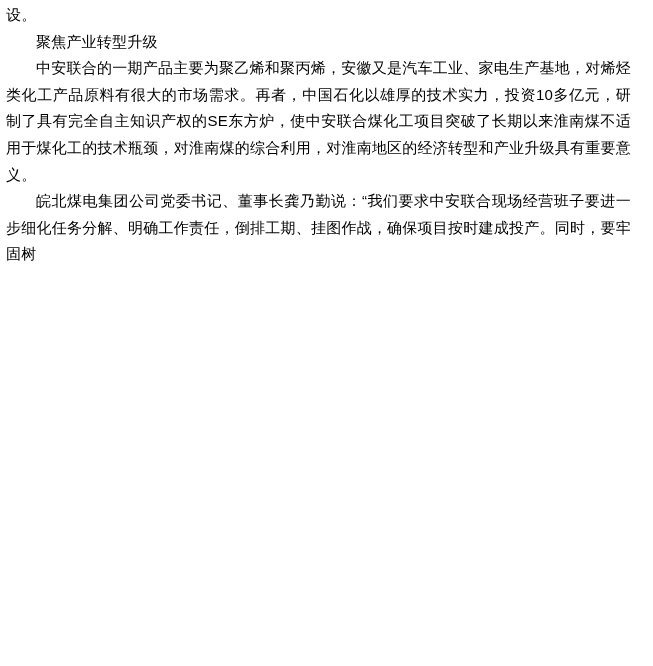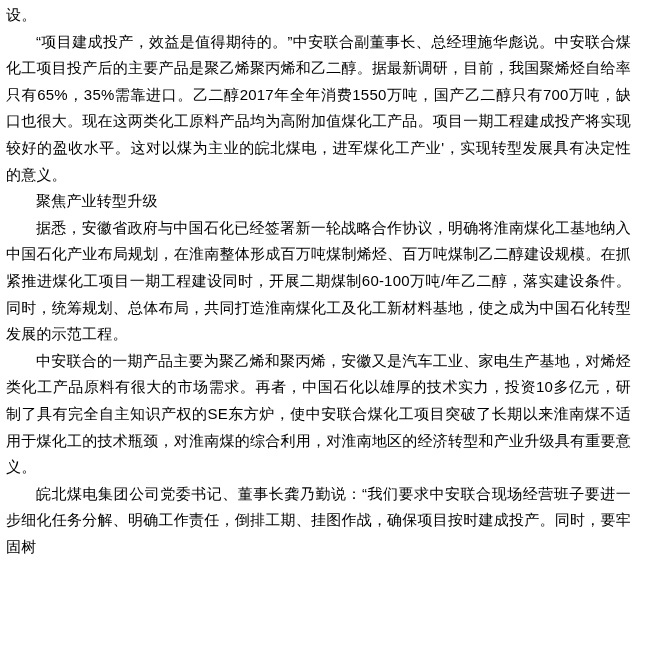--- a/index.html
+++ b/index.html
@@ -40,24 +40,22 @@
   }
 </style>
 </head>
 <body>
 
 <div class="doc">
 
   <p class="continuation">设。</p>
 
 
-  <p class="indent">“项目建成投产，效益是值得期待的。”中安联合副董事长、总经理施华彪说。中安联合煤化工项目投产后的主要产品是聚乙烯聚丙烯和乙二醇。据最新调研，目前，我国聚烯烃自给率只有65%，35%需靠进口。乙二醇2017年全年消费1550万吨，国产乙二醇只有700万吨，缺口也很大。现在这两类化工原料产品均为高附加值煤化工产品。项目一期工程建成投产将实现较好的盈收水平。这对以煤为主业的皖北煤电，进军煤化工产业'，实现转型发展具有决定性的意义。</p>
 
 
   <p class="heading">聚焦产业转型升级</p>
 
-  <p class="indent">据悉，安徽省政府与中国石化已经签署新一轮战略合作协议，明确将淮南煤化工基地纳入中国石化产业布局规划，在淮南整体形成百万吨煤制烯烃、百万吨煤制乙二醇建设规模。在抓紧推进煤化工项目一期工程建设同时，开展二期煤制60-100万吨/年乙二醇，落实建设条件。同时，统筹规划、总体布局，共同打造淮南煤化工及化工新材料基地，使之成为中国石化转型发展的示范工程。</p>
 
   <p class="indent">中安联合的一期产品主要为聚乙烯和聚丙烯，安徽又是汽车工业、家电生产基地，对烯烃类化工产品原料有很大的市场需求。再者，中国石化以雄厚的技术实力，投资10多亿元，研制了具有完全自主知识产权的SE东方炉，使中安联合煤化工项目突破了长期以来淮南煤不适用于煤化工的技术瓶颈，对淮南煤的综合利用，对淮南地区的经济转型和产业升级具有重要意义。</p>
 
   <p class="indent"><span>皖北煤电集团公司党委书记、董事长龚乃勤说：“我们要求中安联合现场经营班子要进一步细化任务分解、明确工作责任，倒排工期、挂图作战，确保项目按时建成投产。同时，要牢固树</span></p>
 
 </div>
 
 </body></html>

